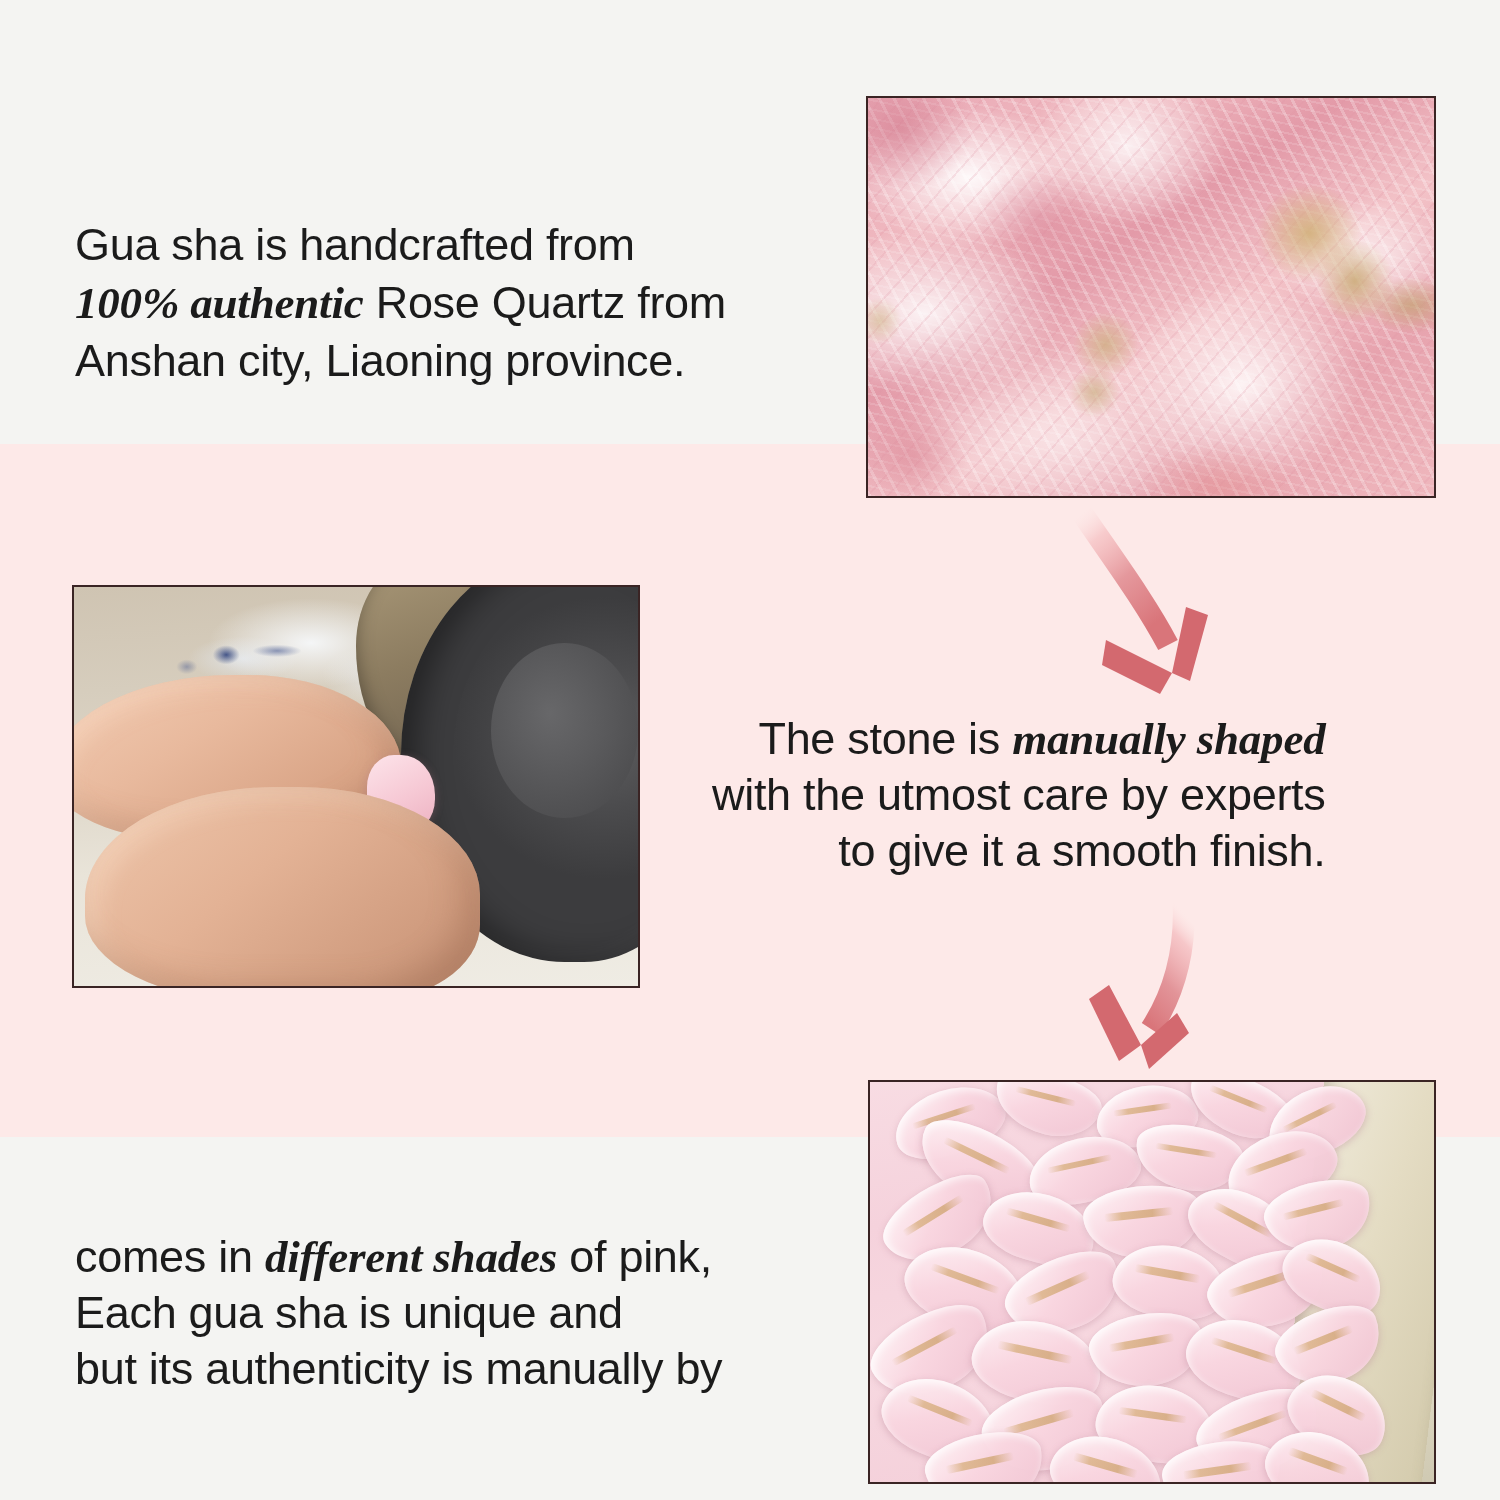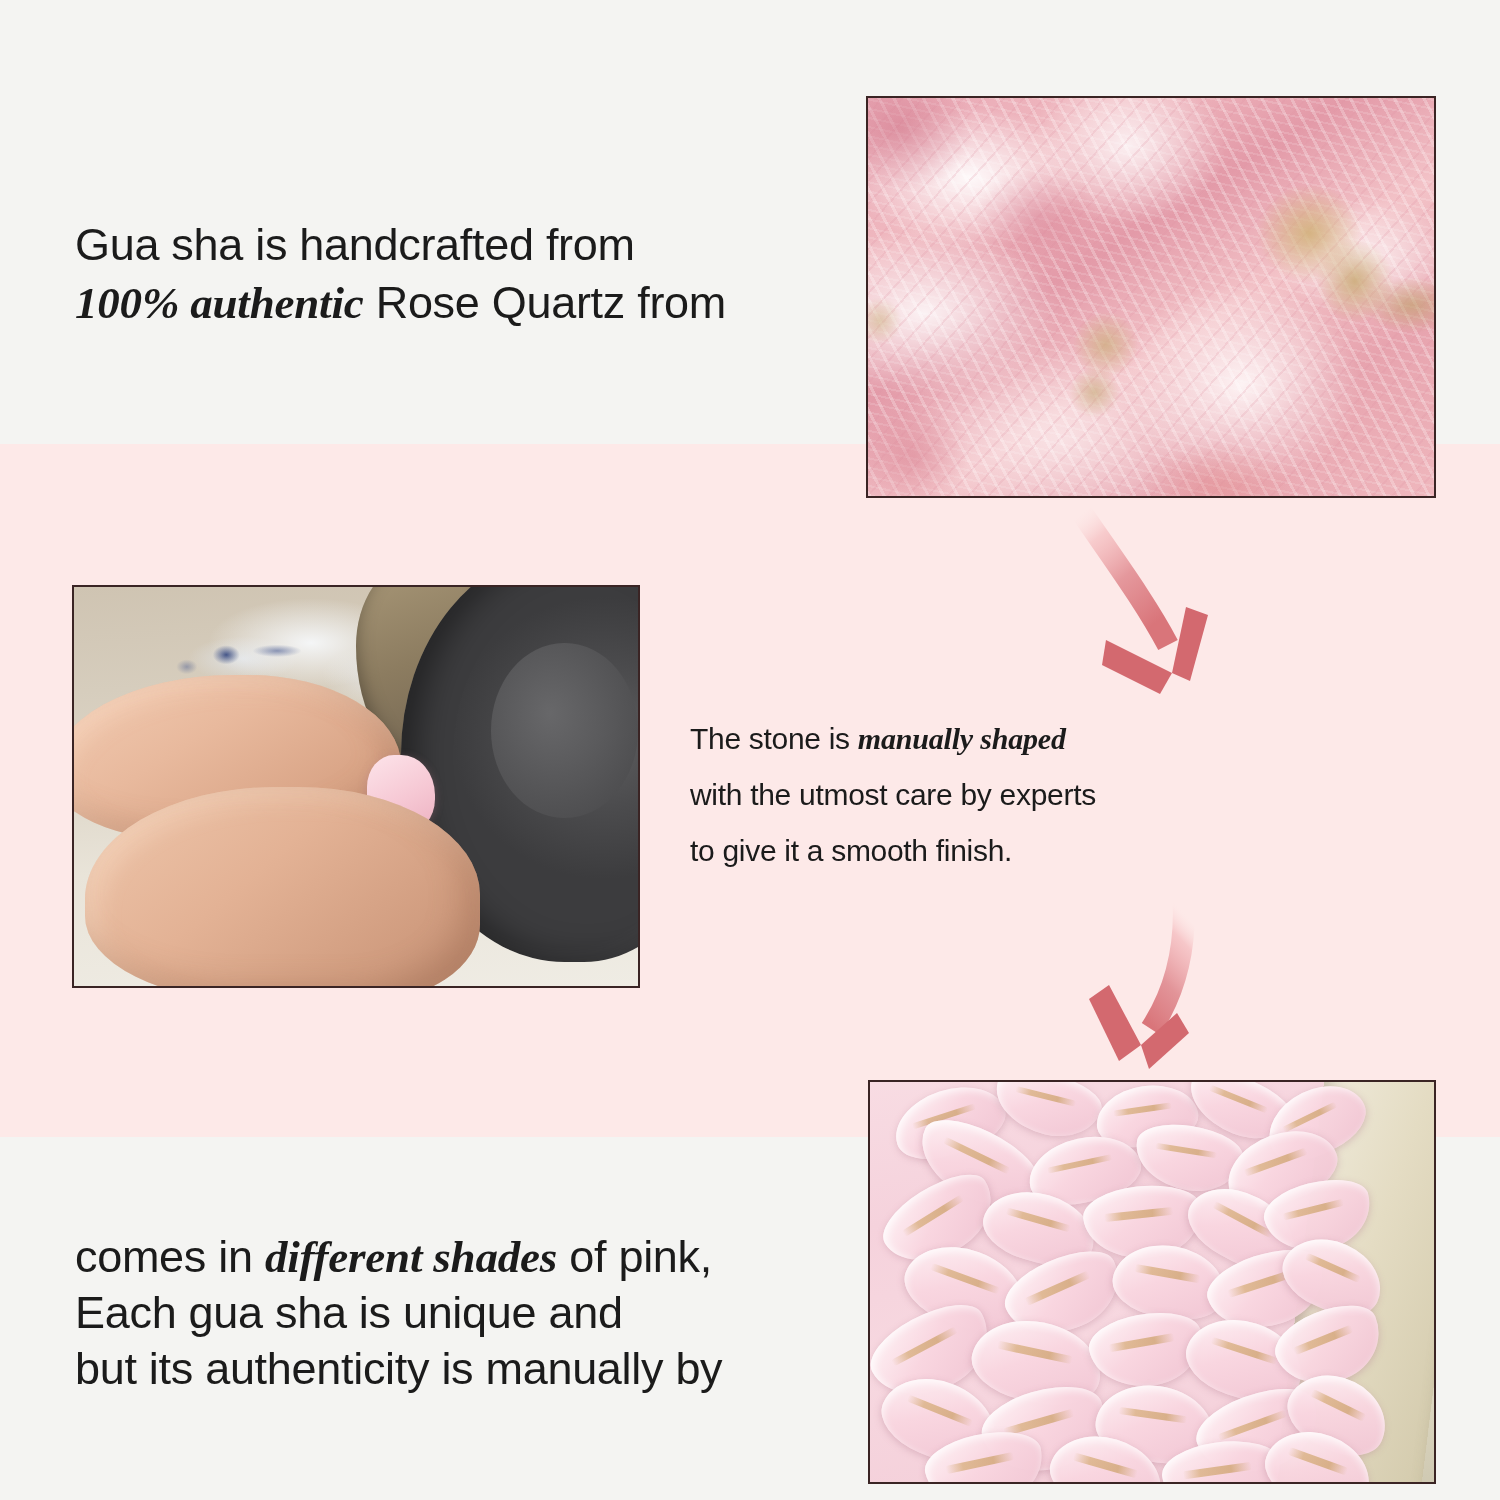--- a/index.html
+++ b/index.html
@@ -47,24 +47,25 @@
     letter-spacing: -0.2px;
   }
 
   #copy-origin {
     left: 75px;
     top: 176px;
     font-size: 45px;
     line-height: 58px;
   }
   #copy-shaping {
-    left: 690px;
+    left: 712px;
     top: 671px;
-    font-size: 30px;
+    font-size: 45px;
     line-height: 56px;
+    text-align: right;
   }
   #copy-unique {
     left: 75px;
     top: 1189px;
     font-size: 45px;
     line-height: 56px;
   }
 
   
   .photo {
@@ -243,20 +244,21 @@
 
 <div id="page">
 
   <div class="band band-top"></div>
   <div class="band band-middle"></div>
   <div class="band band-bottom"></div>
 
   <div class="copy" id="copy-origin">
     <span class="line">Gua sha is handcrafted from</span>
     <span class="line"><em>100% authentic</em><span> Rose Quartz from</span></span>
+    <span class="line">Anshan city, Liaoning province.</span>
   </div>
 
   <div class="photo" id="photo-raw-quartz">
     <div class="layer base"></div>
     <div class="layer crystal"></div>
     <div class="layer deep"></div>
     <div class="layer gold"></div>
   </div>
 
   <svg class="arrow-svg" id="arrow-one" viewBox="0 0 240 215">

